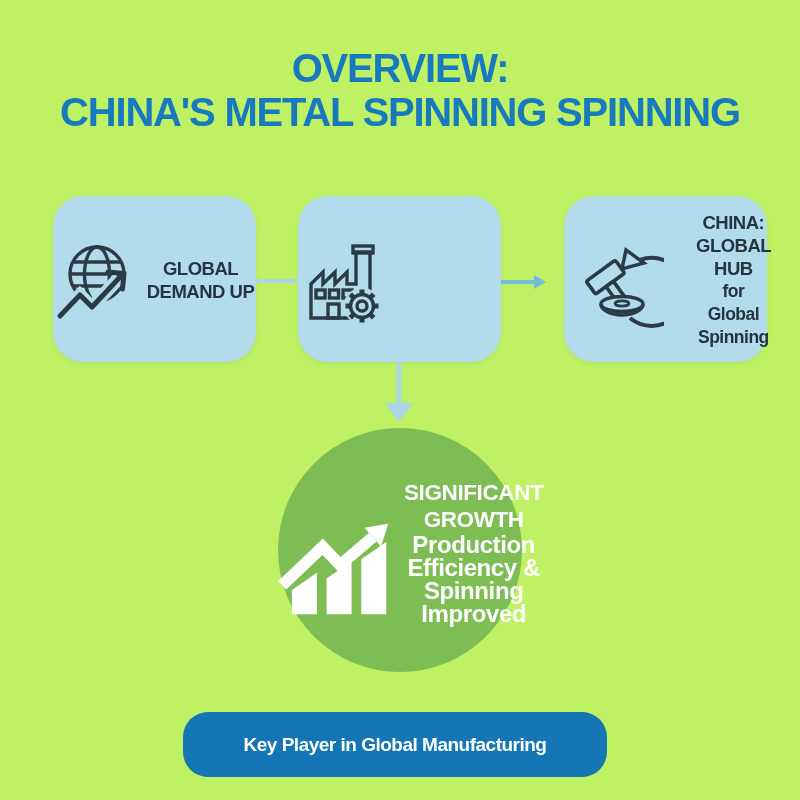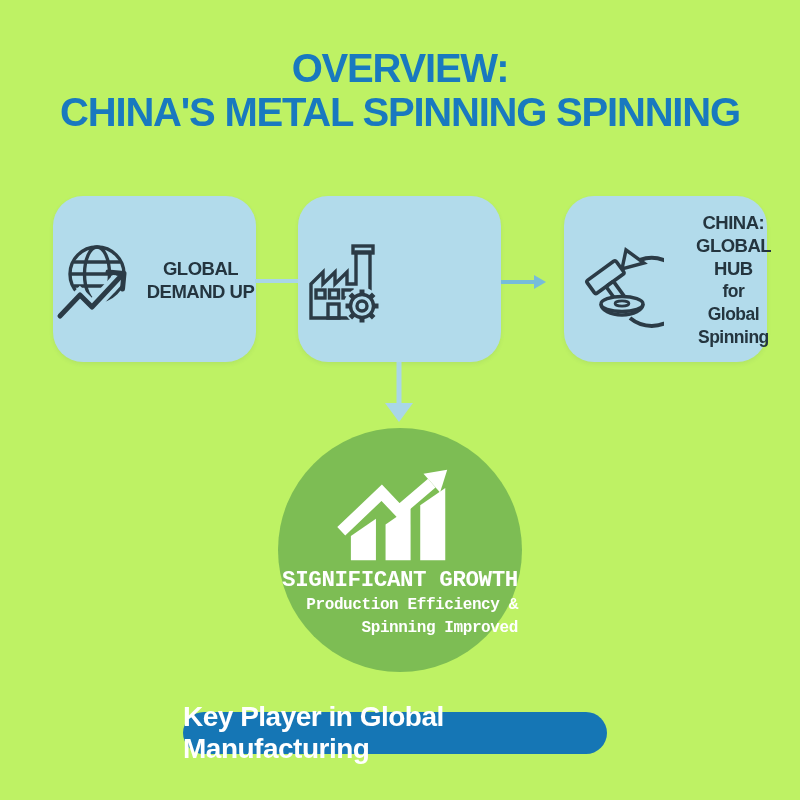--- a/index.html
+++ b/index.html
@@ -42,33 +42,33 @@
     position:absolute;left:255px;top:279px;width:43px;height:4px;
     background:#a9d6e8;
   }
   .connector-arrow-right{position:absolute;left:501px;top:272px;}
   .connector-arrow-down{position:absolute;left:381px;top:362px;}
 
   
   .growth-circle{
     position:absolute;left:278px;top:428px;width:244px;height:244px;
     border-radius:50%;background:#7dbd54;
-    display:flex;flex-direction:column;align-items:center;font-family:Liberation Mono, monospace;
+    display:flex;align-items:center;
   }
   .growth-icon{margin-top:32px;height:104px;flex:none;}
   .growth-text{text-align:center;color:#ffffff;letter-spacing:-0.4px;}
   .growth-line1{font-size:22.5px;font-weight:800;line-height:27px;margin-top:3px;}
-  .growth-line2,.growth-line3{font-size:16px;font-weight:700;line-height:23px;text-align:right;}
+  .growth-line2,.growth-line3{font-size:24px;font-weight:700;line-height:23px;}
 
   
   .banner{
-    position:absolute;left:183px;top:712px;width:424px;height:42px;
+    position:absolute;left:183px;top:712px;width:424px;height:65px;
     background:#1576b5;border-radius:25px;
     display:flex;align-items:center;justify-content:center;
-    color:#ffffff;font-size:28px;font-weight:800;letter-spacing:-0.5px;
+    color:#ffffff;font-size:19px;font-weight:800;letter-spacing:-0.5px;
   }
 </style>
 </head>
 <body>
 
 <div class="canvas">
 
   <div class="title">
     <div class="title-line1">OVERVIEW:</div>
     <div class="title-line2">CHINA'S METAL SPINNING SPINNING</div>

